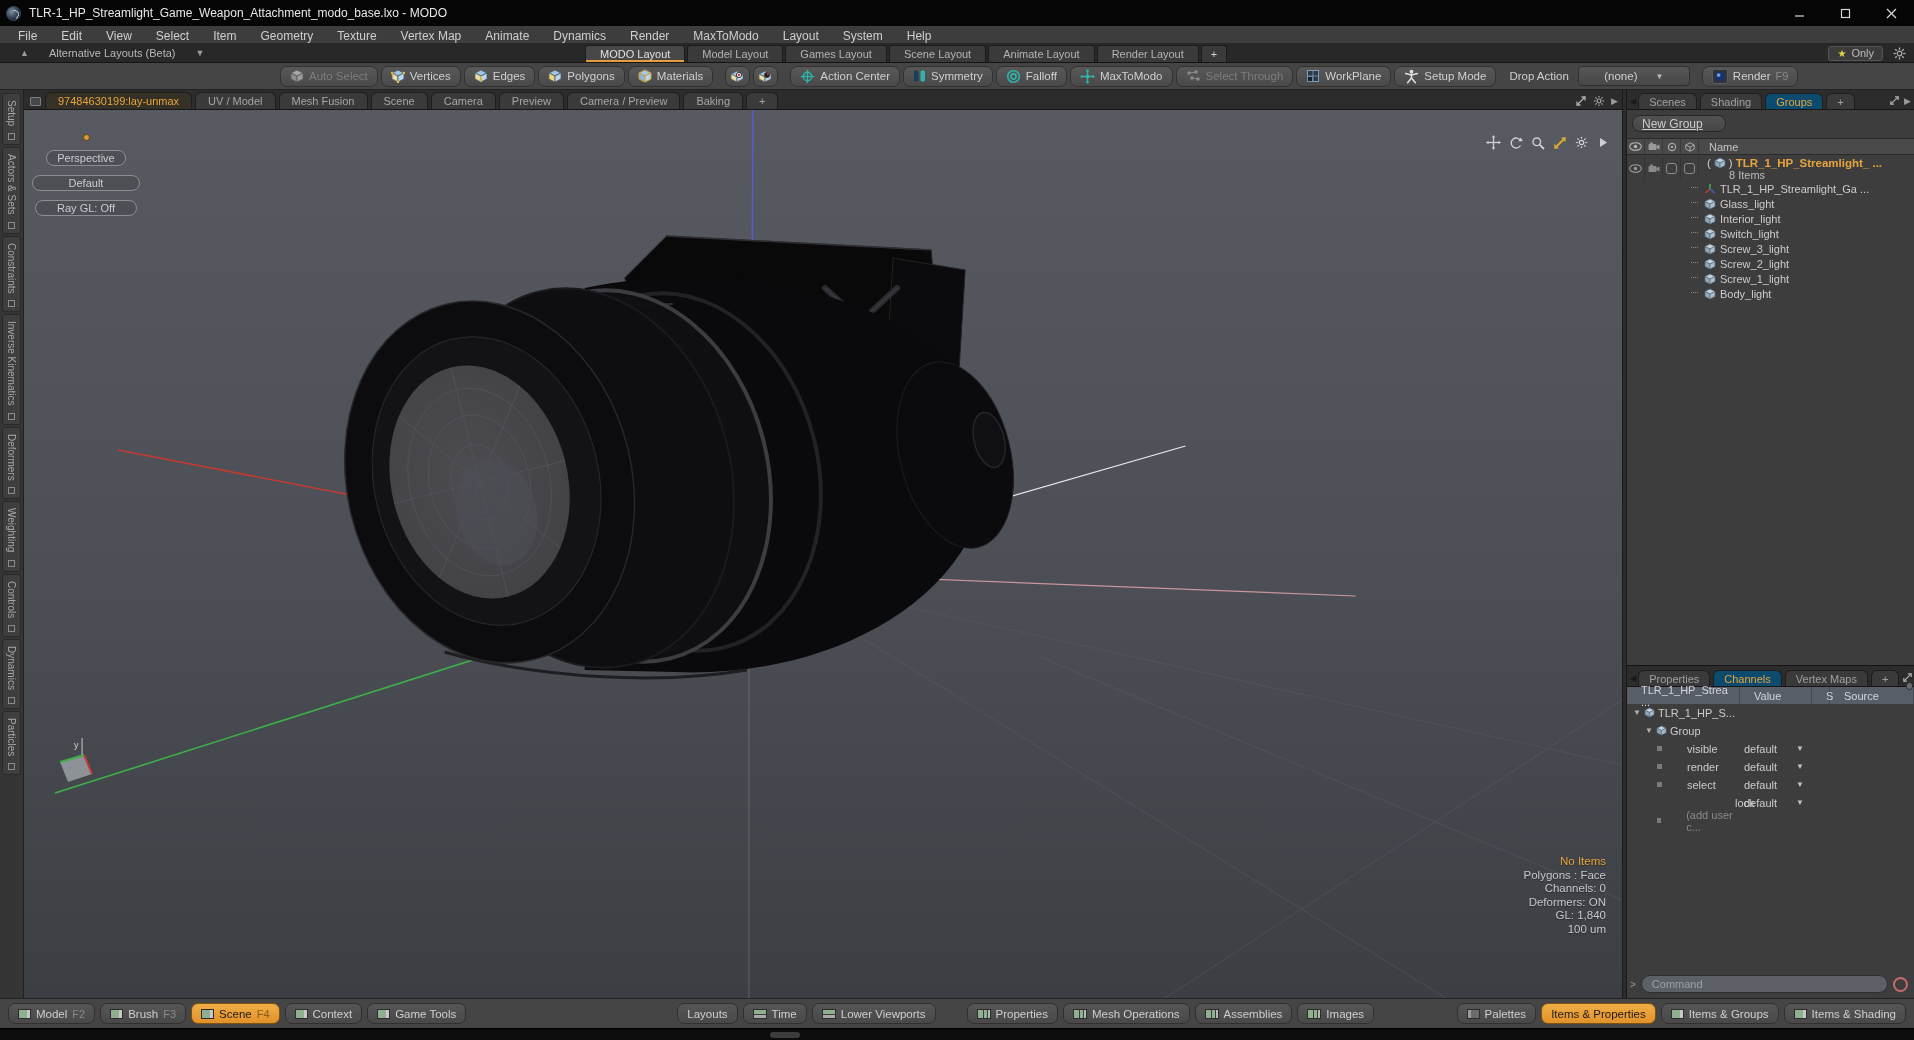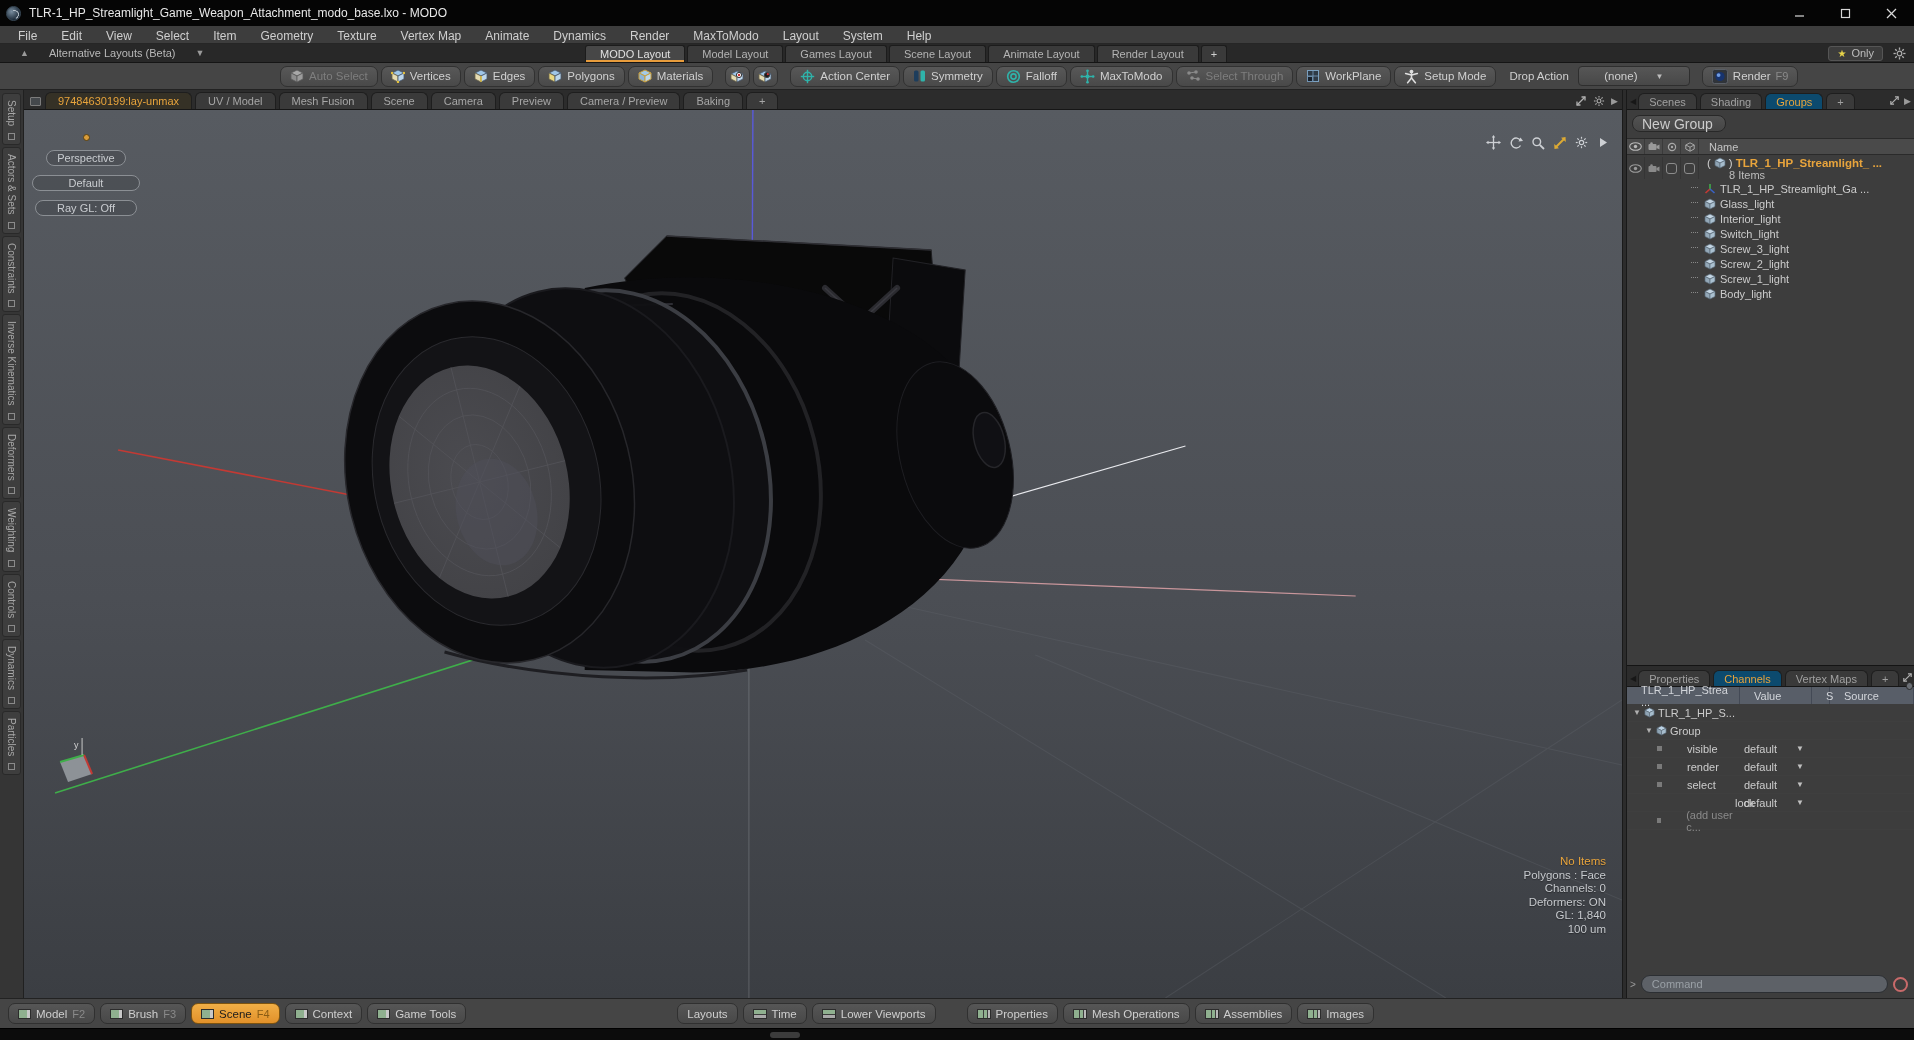--- a/index.html
+++ b/index.html
@@ -70,21 +70,21 @@
 
   
   .rpanel { width:288px; background:#3d3d3d; display:flex; flex-direction:column; border-left:1px solid #191919; position:relative; }
   .ptabs { height:20px; background:#2c2c2c; display:flex; align-items:flex-end; padding-left:2px; border-bottom:1px solid #161616; }
   .coll { color:#171717; font-size:8px; padding:0 2px 3px 1px; }
   .ptab { height:16px; padding:0 10px; display:flex; align-items:center; background:#3a3a3a; border:1px solid #1e1e1e; border-bottom:none; border-radius:6px 6px 0 0; color:#a0a0a0; font-size:11px; margin-right:3px; white-space:nowrap; }
   .ptab.active { background:#0c4a6e; color:#e8a43c; }
   .ptabs-right { margin-left:auto; display:flex; gap:4px; align-items:center; padding:0 3px 3px 0; }
 
   .groups-body { flex:1; position:relative; overflow:hidden; }
-  .newgroup { margin:5px 0 0 5px; width:94px; height:17px; background:linear-gradient(#525252,#464646); border:1px solid #282828; border-radius:8px; color:#cccccc; font-size:14px; display:flex; align-items:center; padding-left:9px; }
+  .newgroup { margin:5px 0 0 5px; width:94px; height:17px; background:linear-gradient(#525252,#464646); border:1px solid #282828; border-radius:8px; color:#cccccc; font-size:12px; display:flex; align-items:center; padding-left:9px;text-decoration:underline; }
   .ghead { margin-top:6px; height:17px; background:#4a4a4a; border-top:1px solid #2a2a2a; border-bottom:1px solid #2a2a2a; display:flex; align-items:center; font-size:11px; color:#c4c4c4; }
   .gcol { width:18px; display:flex; align-items:center; justify-content:center; border-right:1px solid #3a3a3a; height:100%; }
   .gname-h { padding-left:10px; }
   .grow1 { display:flex; margin-top:2px; }
   .grow1 .gut { display:flex; }
   .grow1 .gcol { border-right:1px solid #353535; height:22px; }
   .gmain { padding-left:8px; display:flex; flex-direction:column; }
   .gtitle { display:flex; align-items:center; gap:3px; color:#e8a43c; font-weight:bold; font-size:11.5px; }
   .bracket { color:#cfcfcf; font-weight:normal; }
   .gcount { color:#bdbdbd; font-size:11px; padding-left:22px; }
@@ -930,17 +930,34 @@
     <div class="bb-btn">
         <span class="chipv"></span>
         <span>Assemblies</span>
       </div>
     <div class="bb-btn">
         <span class="chipv"></span>
         <span>Images</span>
       </div>
   </div>
 
+  <div class="bb-right">
+    <div class="bb-btn">
+        <span class="palicon"></span>
+        <span>Palettes</span>
+      </div>
+    <div class="bb-btn active">
+        <span>Items &amp; Properties</span>
+      </div>
+    <div class="bb-btn">
+        <span class="chip1"></span>
+        <span>Items &amp; Groups</span>
+      </div>
+    <div class="bb-btn" style="margin-right:0">
+        <span class="chip1"></span>
+        <span>Items &amp; Shading</span>
+      </div>
+  </div>
 </div>
 
 <div class="statusstrip">
   <span class="ss-handle"></span>
 </div>
 
 </body></html>

